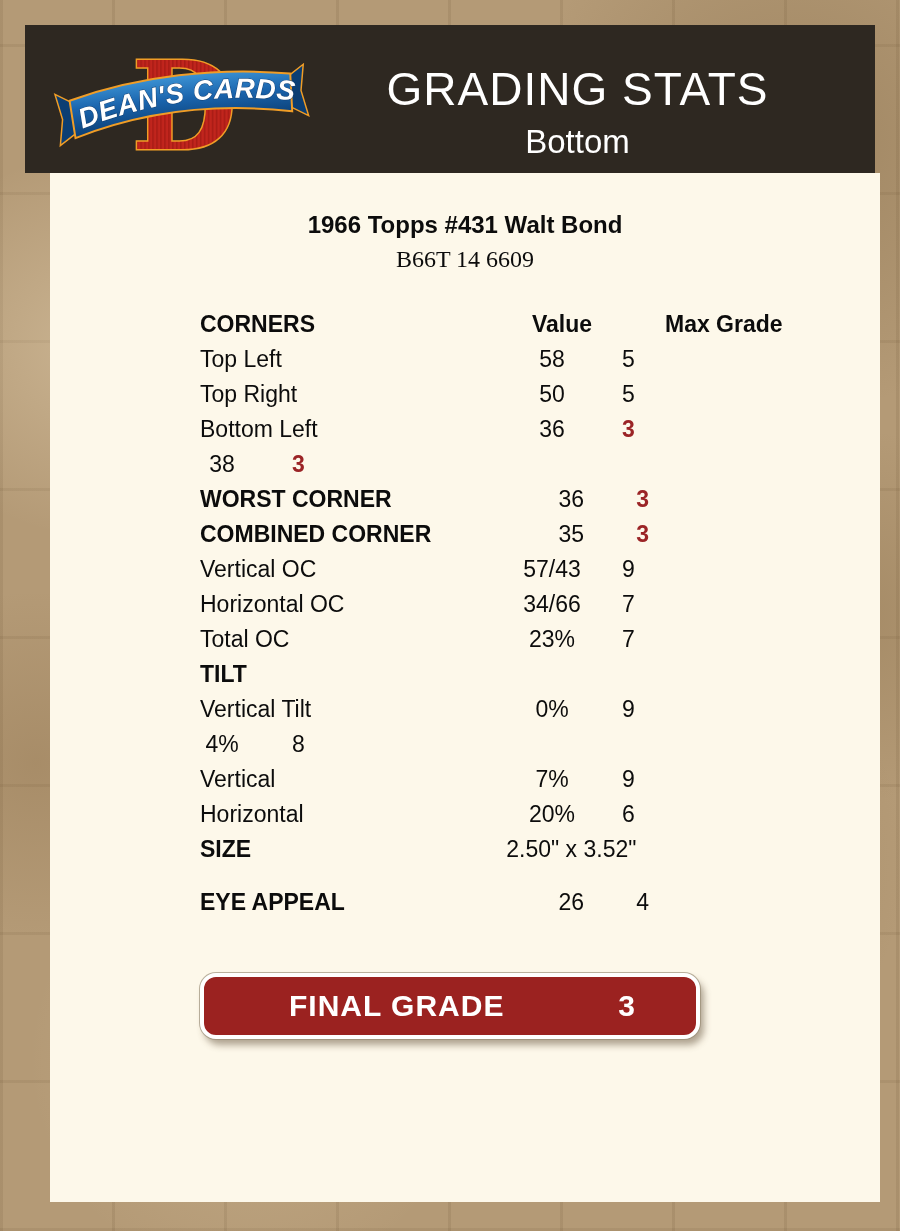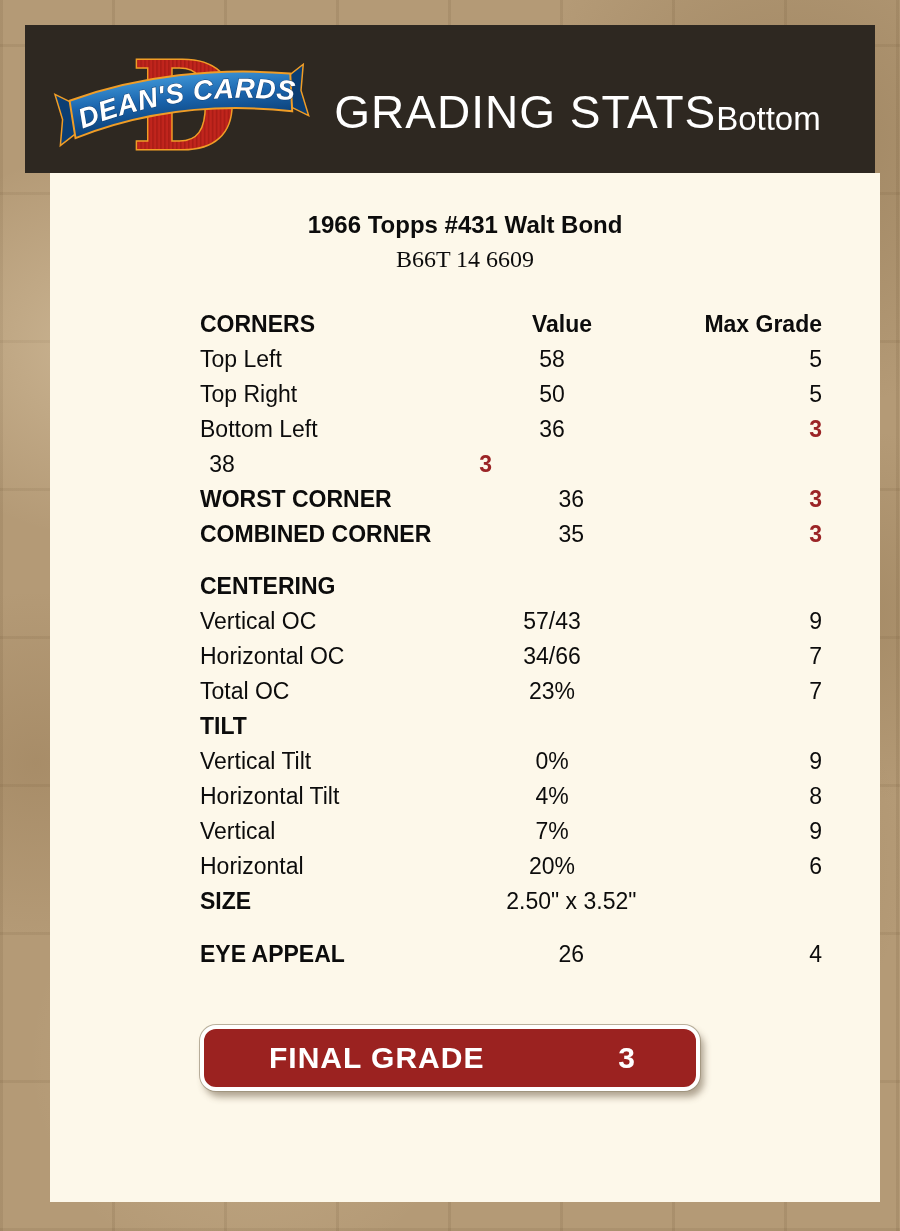--- a/index.html
+++ b/index.html
@@ -14,45 +14,45 @@
         radial-gradient(circle at 72% 70%, rgba(118,90,52,0.25), transparent 24%),
         radial-gradient(circle at 28% 86%, rgba(242,222,185,0.22), transparent 18%),
         radial-gradient(circle at 94% 50%, rgba(125,98,60,0.28), transparent 18%),
         radial-gradient(circle at 4% 62%, rgba(130,100,62,0.25), transparent 15%),
         repeating-linear-gradient(90deg, rgba(92,68,38,0.12) 0 3px, transparent 3px 112px),
         repeating-linear-gradient(0deg, rgba(92,68,38,0.10) 0 3px, transparent 3px 148px);}
 
   .topbar{position:absolute;left:25px;top:25px;width:850px;height:148px;background:#2e2821;}
   .logo{position:absolute;left:28px;top:6px;width:258px;height:136px;}
   .titles{position:absolute;left:285px;right:30px;top:0;height:100%;
-          display:flex;flex-direction:row;justify-content:center;align-items:center;
+          display:flex;flex-direction:column;justify-content:center;align-items:center;
           padding-top:26px;box-sizing:border-box;color:#fff;text-align:center;}
   .title{font-size:46px;letter-spacing:1px;line-height:1;}
   .subtitle{font-size:33px;line-height:1;margin-top:13px;}
 
   .panel{position:absolute;left:50px;top:173px;width:830px;height:1029px;background:#fdf8ea;}
   .card-title{margin-top:38px;text-align:center;font-size:24px;font-weight:bold;line-height:28px;}
   .card-code{margin-top:6px;text-align:center;font-size:24px;line-height:28px;font-family:Liberation Serif, serif;}
 
   .gtable{margin:34px 0 0 102px;width:670px;font-size:23px;}
   .row{display:flex;height:35px;align-items:center;}
   .lbl{width:330px;white-space:nowrap;}
   .ind{padding-left:48px;box-sizing:border-box;}
   .val{width:140px;text-align:center;white-space:nowrap;}
-  .max{width:200px;text-align:right;}
+  .max{width:200px;text-align:left;}
   .b{font-weight:bold;margin-left:48px;}
   .red{color:#9b2426;font-weight:bold;}
   .gap{margin-top:17px;}
   .gap2{margin-top:18px;}
 
   .final{margin:53px 0 0 150px;width:500px;height:66px;box-sizing:border-box;
          background:#9b2220;border:4px solid #ffffff;border-radius:16px;
          box-shadow:0 0 0 1px rgba(150,138,115,0.65), 4px 6px 7px rgba(80,60,35,0.45);
          display:flex;align-items:center;justify-content:space-between;
-         padding:0 60px 0 65px;color:#ffffff;font-size:30px;font-weight:bold;letter-spacing:1px;}
+         padding:0 60px 0 85px;color:#ffffff;font-size:30px;font-weight:bold;letter-spacing:1px;}
 </style>
 </head>
 <body>
 
 <div class="stage">
   <div class="bg"></div>
 
   <header class="topbar">
     <div class="logo">
       <svg viewBox="0 0 260 136" width="258" height="136">
@@ -118,25 +118,20 @@
         <span class="lbl b">WORST CORNER</span>
         <span class="val">36</span>
         <span class="max red">3</span>
       </div>
       <div class="row">
         <span class="lbl b">COMBINED CORNER</span>
         <span class="val">35</span>
         <span class="max red">3</span>
       </div>
 
-      <div class="row gap">
-        <span class="lbl b">CENTERING</span>
-        <span class="val"></span>
-          <span class="max"></span>
-      </div>
       <div class="row">
         <span class="lbl ind">Vertical OC</span>
         <span class="val">57/43</span>
         <span class="max">9</span>
       </div>
       <div class="row">
         <span class="lbl ind">Horizontal OC</span>
         <span class="val">34/66</span>
         <span class="max">7</span>
       </div>
@@ -150,21 +145,20 @@
         <span class="lbl b">TILT</span>
         <span class="val"></span>
           <span class="max"></span>
       </div>
       <div class="row">
         <span class="lbl ind">Vertical Tilt</span>
         <span class="val">0%</span>
         <span class="max">9</span>
       </div>
       <div class="row">
-        <span class="lbl ind">Horizontal Tilt</span>
         <span class="val">4%</span>
         <span class="max">8</span>
       </div>
 
       <div class="row">
         <span class="lbl ind">Vertical</span>
         <span class="val">7%</span>
         <span class="max">9</span>
       </div>
       <div class="row">

